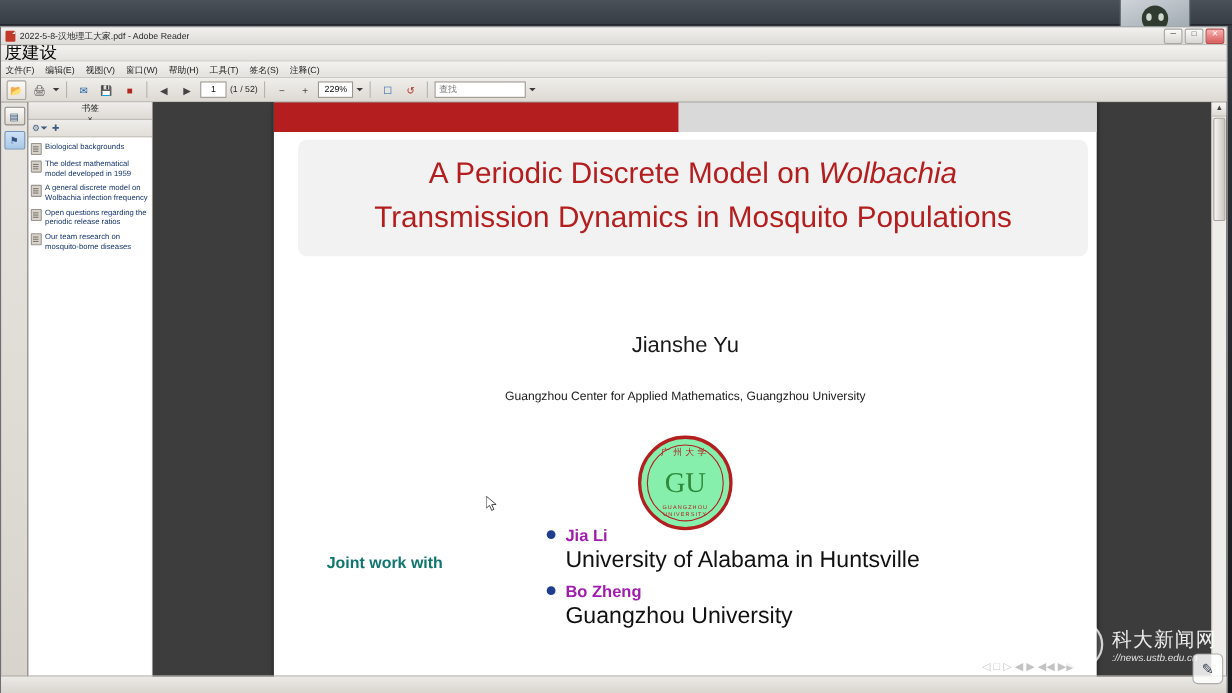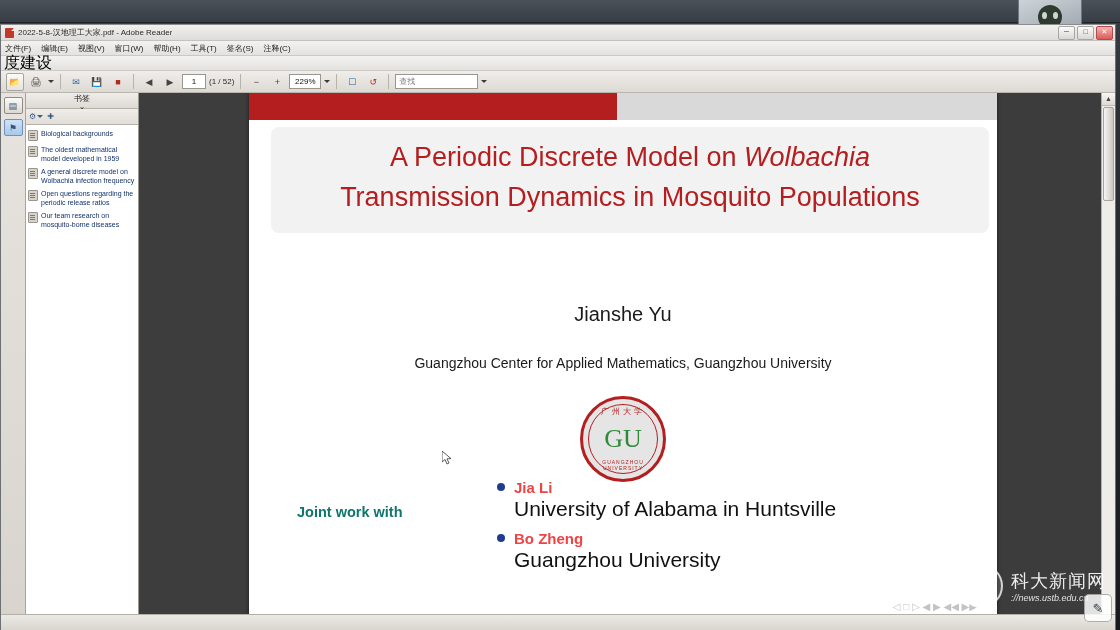--- a/index.html
+++ b/index.html
@@ -339,30 +339,30 @@
     position: absolute;
     left: 0; top: 210px; width: 748px;
     text-align: center;
     font-size: 20px;
     color: #1a1a1a;
   }
   .affil {
     position: absolute;
     left: 0; top: 262px; width: 748px;
     text-align: center;
-    font-size: 14px;
+    font-size: 11px;
     color: #1a1a1a;
   }
   .logo {
     position: absolute;
     left: 374px; top: 303px;
     transform: translateX(-50%);
     width: 80px; height: 80px;
     border-radius: 50%;
-    background: #e5e5e5;
+    background: #86efac;
     border: 3px solid #b41e1f;
     overflow: hidden;
   }
   .logo .ring {
     position: absolute;
     left: 5px; top: 5px; right: 5px; bottom: 5px;
     border-radius: 50%;
     border: 1px solid #b41e1f;
   }
   .logo .cn-top {
@@ -411,21 +411,21 @@
     width: 8px; height: 8px;
     border-radius: 50%;
     background: #1f3d8f;
     flex: none;
     position: relative;
     top: -2px;
   }
   .joint-name {
     font-size: 15px;
     font-weight: bold;
-    color: #ef4444;
+    color: #a21caf;
   }
   .joint-org {
     font-size: 21px;
     color: #111;
     margin: 1px 0 9px 17px;
   }
   .nav-dots {
     position: absolute;
     right: 20px; bottom: 34px;
     display: flex;
@@ -587,31 +587,31 @@
     <div class="title-bar">
       <div class="doc-icon"></div>
       <div class="title-text">2022-5-8-汉地理工大家.pdf - Adobe Reader</div>
       <div class="win-btns">
         <div class="win-btn">─</div>
         <div class="win-btn">□</div>
         <div class="win-btn close">✕</div>
       </div>
     </div>
 
+    <div class="menu-bar skin-badge">度建设</div>
     <div class="menu-bar">
       <div class="mi">文件(F)</div>
       <div class="mi">编辑(E)</div>
       <div class="mi">视图(V)</div>
       <div class="mi">窗口(W)</div>
       <div class="mi">帮助(H)</div>
       <div class="mi">工具(T)</div>
       <div class="mi">签名(S)</div>
       <div class="mi">注释(C)</div>
     </div>
-    <div class="menu-bar skin-badge">度建设</div>
 
     <div class="tool-bar">
       <div class="tb-btn box">📂</div>
       <div class="tb-btn">🖨</div>
       <div class="caret"></div>
       <div class="tb-sep"></div>
       <div class="tb-btn blue">✉</div>
       <div class="tb-btn green">💾</div>
       <div class="tb-btn red">■</div>
       <div class="tb-sep"></div>

